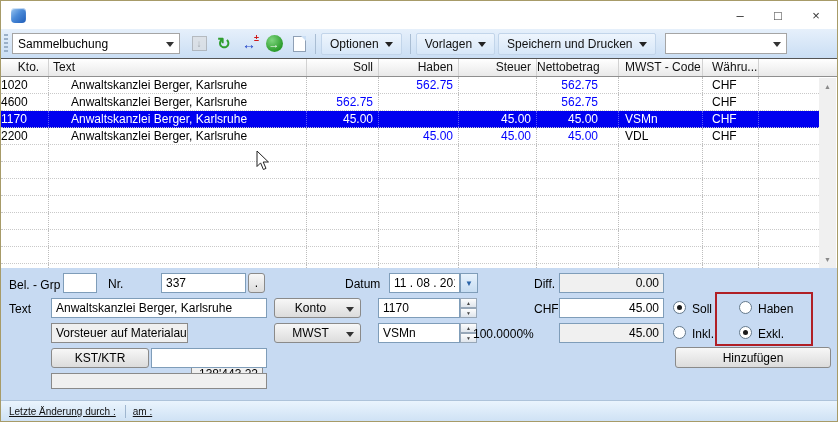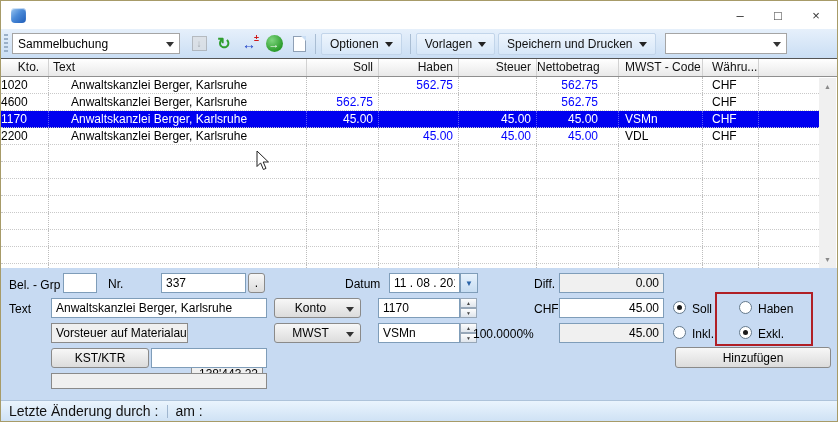--- a/index.html
+++ b/index.html
@@ -99,21 +99,21 @@
                  color:#444; display:flex; align-items:center; justify-content:center; }
   .radio{ position:absolute; width:13px; height:13px; border-radius:50%; background:#fff; border:1px solid #64798c; }
   .radio.on::after{ content:""; position:absolute; left:3px; top:3px; width:5px; height:5px; border-radius:50%; background:#1a1a1a; }
   .rlbl{ position:absolute; font-size:12px; color:#000; }
   .red-rect{ position:absolute; left:714px; top:24px; width:98px; height:54px; border:2px solid var(--red); z-index:10; }
 
   
   .statusbar{ position:absolute; left:0; top:399px; width:836px; height:21px;
               background:linear-gradient(#eaf4fd,#cfe2f5); border-top:1px solid #aec3da;
               display:flex; align-items:center; }
-  .statusbar .txt{ font-size:14px; color:#111; white-space:nowrap; }
+  .statusbar .txt{ font-size:10px; color:#111; white-space:nowrap;text-decoration:underline; }
   .ssep{ width:1px; height:13px; background:#9fb6cf; margin:0 7px 0 9px; }
 
   .cursor{ position:absolute; left:255px; top:149px; z-index:50; pointer-events:none; }
 </style>
 </head>
 <body>
 
 <div class="window">
 
   <div class="titlebar">

